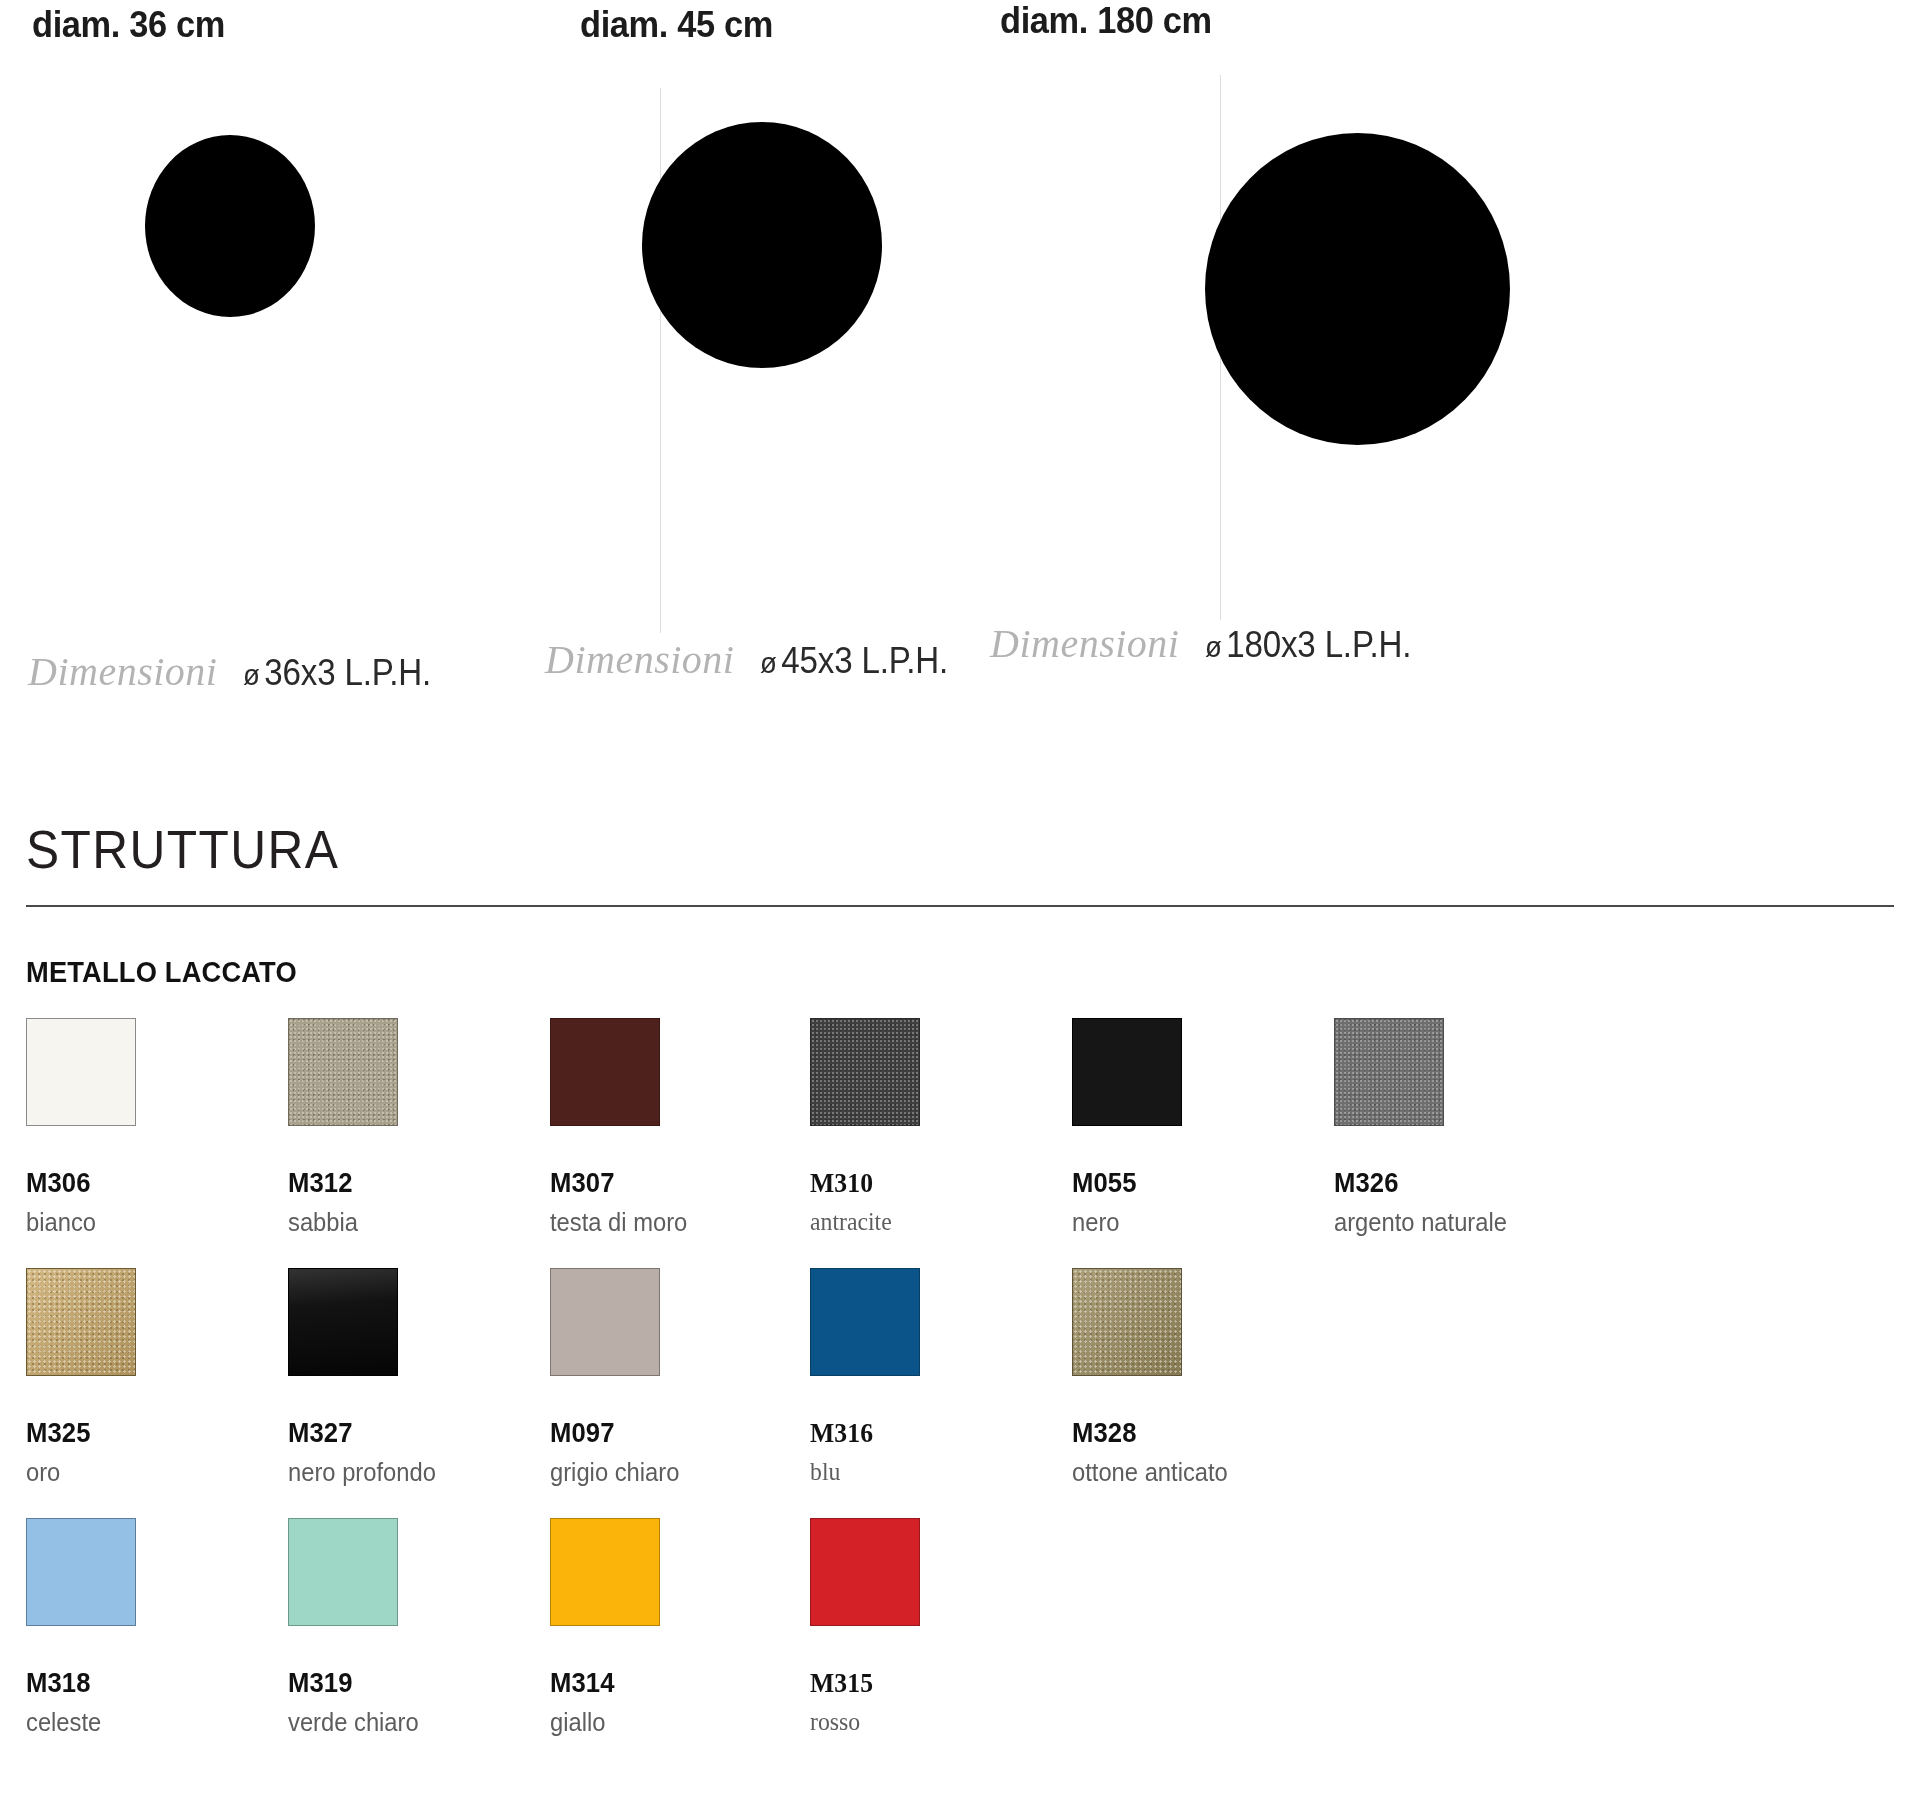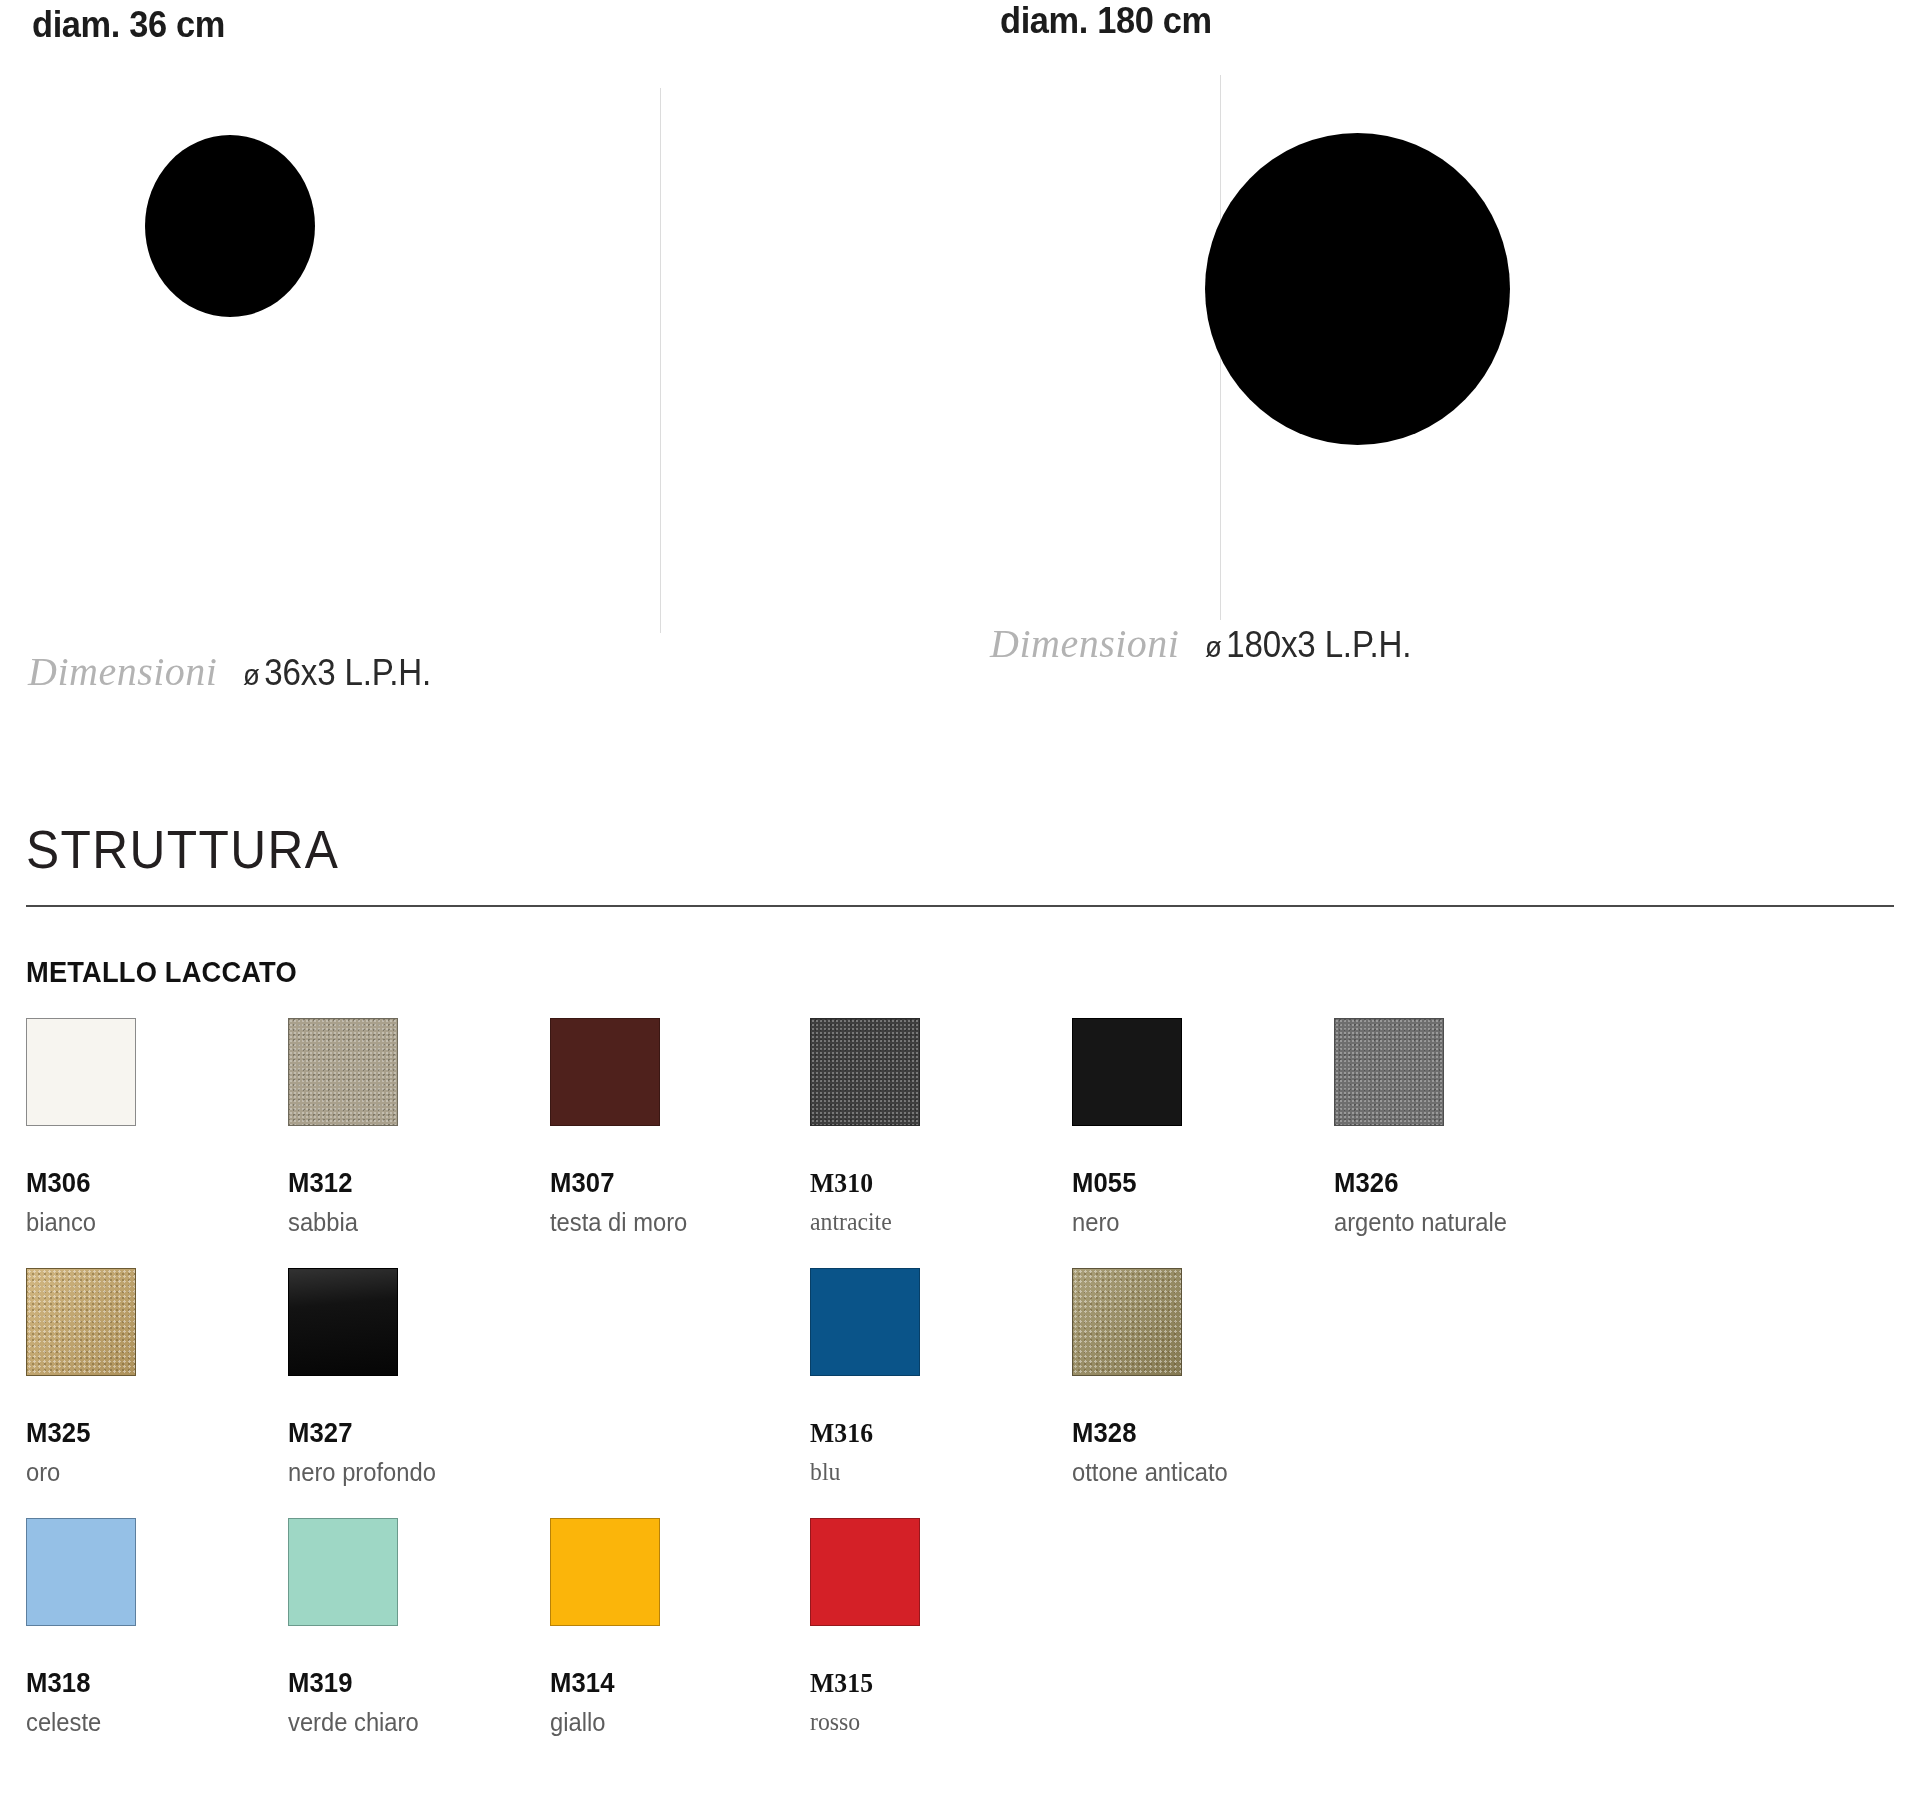--- a/index.html
+++ b/index.html
@@ -112,20 +112,27 @@
     <div class="vline v2"></div>
 
     <div class="dim-col c1">
       <div class="col-title">diam. 36 cm</div>
       <div class="circle"></div>
       <div class="dim-row">
         <span class="dim-label">Dimensioni</span><span class="dim-value"><span class="dia-glyph">ø</span><span>36x3 L.P.H.</span></span>
       </div>
     </div>
 
+    <div class="dim-col c2">
+      <div class="col-title">diam. 45 cm</div>
+      <div class="circle"></div>
+      <div class="dim-row">
+        <span class="dim-label">Dimensioni</span><span class="dim-value"><span class="dia-glyph">ø</span><span>45x3 L.P.H.</span></span>
+      </div>
+    </div>
 
     <div class="dim-col c3">
       <div class="col-title">diam. 180 cm</div>
       <div class="circle"></div>
       <div class="dim-row">
         <span class="dim-label">Dimensioni</span><span class="dim-value"><span class="dia-glyph">ø</span><span>180x3 L.P.H.</span></span>
       </div>
     </div>
   </div>
 
@@ -186,20 +193,27 @@
             <div class="code">M325</div>
             <div class="cname">oro</div>
           </div>
           <div class="scell k1">
             <div class="chip" style="background: rgb(11, 11, 11); border: 1.5px solid rgb(0, 0, 0);">
               <div class="tex" style="background-image: linear-gradient(175deg, rgba(255, 255, 255, 0.16) 0%, rgba(255, 255, 255, 0.03) 34%, rgba(0, 0, 0, 0.5) 100%);"></div>
             </div>
             <div class="code">M327</div>
             <div class="cname">nero profondo</div>
           </div>
+          <div class="scell k2">
+            <div class="chip" style="background: rgb(185, 175, 168); border: 1.5px solid rgb(125, 117, 111);">
+              <div class="tex"></div>
+            </div>
+            <div class="code">M097</div>
+            <div class="cname">grigio chiaro</div>
+          </div>
           <div class="scell k3">
             <div class="chip" style="background: rgb(10, 84, 137); border: 1.5px solid rgb(7, 63, 103);">
               <div class="tex"></div>
             </div>
             <div class="code">M316</div>
             <div class="cname">blu</div>
           </div>
           <div class="scell k4">
             <div class="chip" style="background: rgb(154, 141, 95); border: 1.5px solid rgb(93, 84, 58);">
               <div class="tex" style="background-image: radial-gradient(rgba(255, 255, 255, 0.42) 1.2px, transparent 1.3px), radial-gradient(rgba(90, 70, 30, 0.34) 1.2px, transparent 1.3px), linear-gradient(130deg, rgba(255, 255, 255, 0.16), rgba(0, 0, 0, 0.14)); background-size: 5px 5px, 6px 6px, 100% 100%; background-position: 0px 0px, 3px 2px, 0px 0px;"></div>

